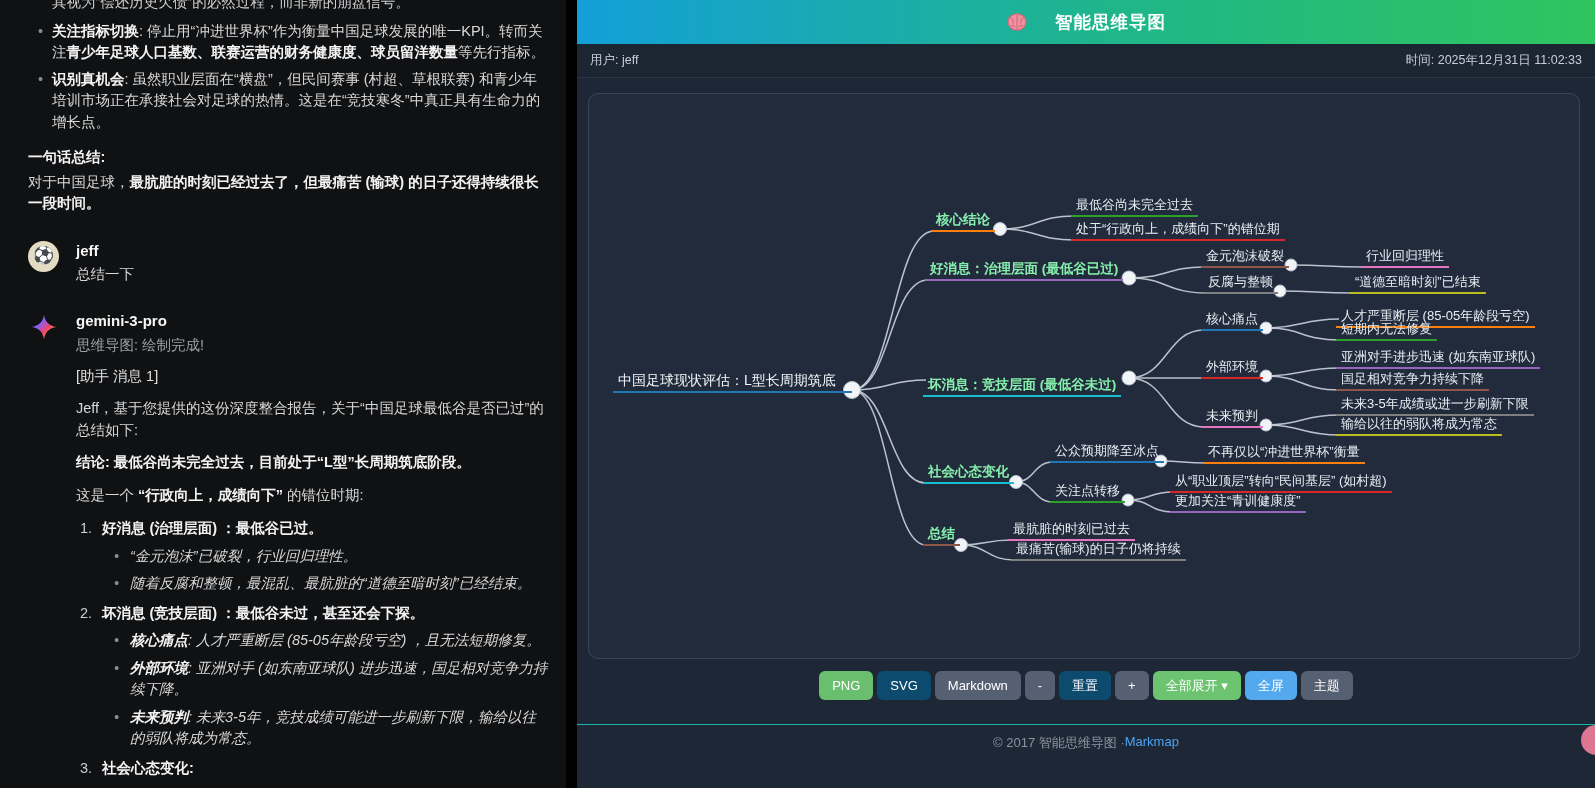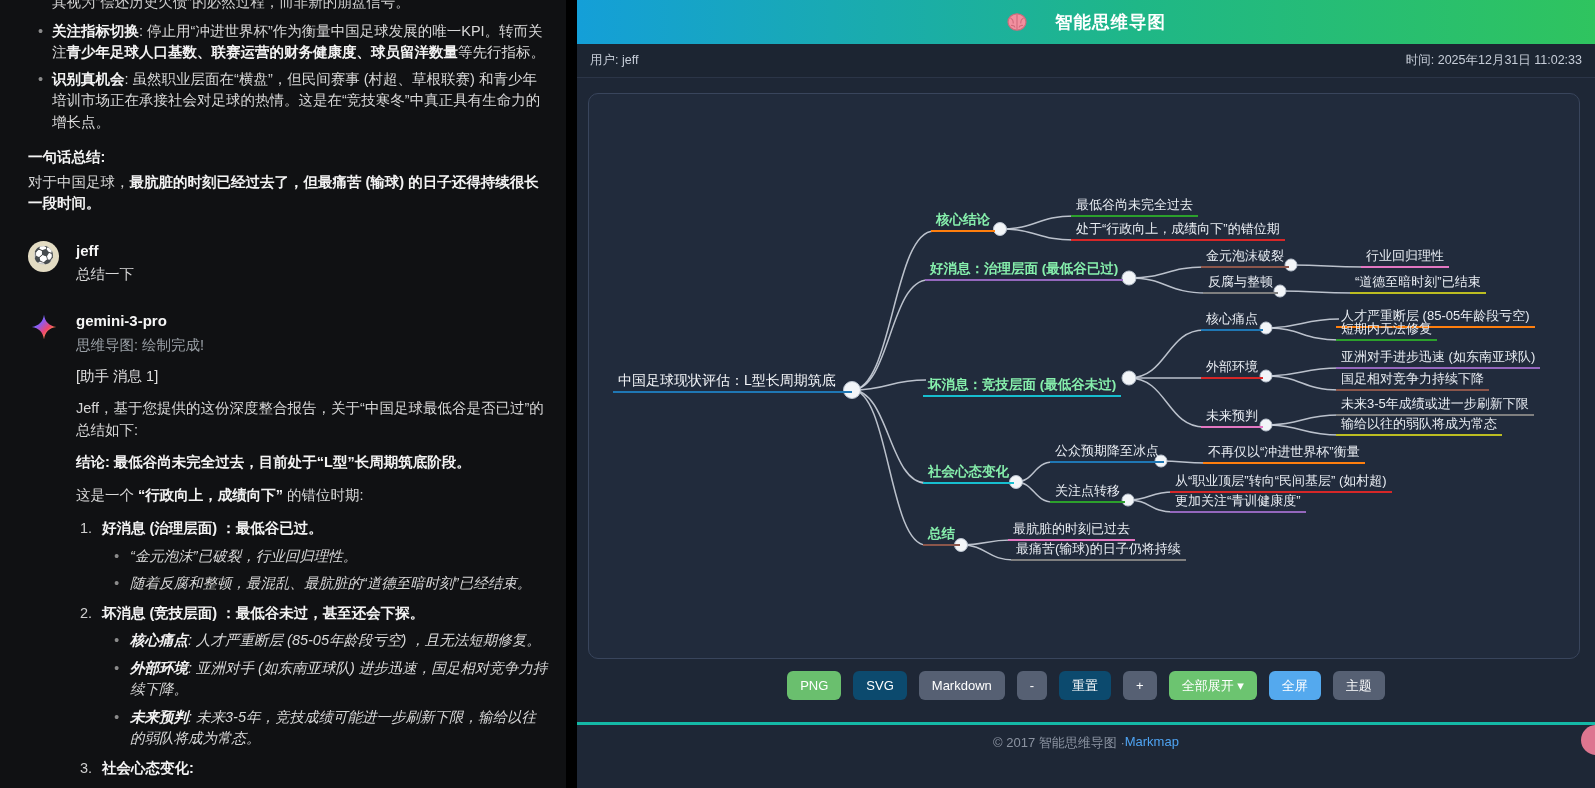--- a/index.html
+++ b/index.html
@@ -48,22 +48,22 @@
     display:flex; align-items:center; justify-content:space-between; padding:0 13px;
     color:#c7ced9; font-size:12.5px; }
   .mm-main { flex:0 0 580px; position:relative; }
   .mm-canvas { position:absolute; left:11px; top:15px; width:992px; height:566px;
     background:#212b3c; border:1px solid #39455c; border-radius:10px; overflow:hidden; }
   .mm-canvas svg.links { position:absolute; left:0; top:0; }
   .mnode { position:absolute; white-space:nowrap; font-size:13px; line-height:17px;
     color:#e9edf3; padding:1px 5px 2px; border-bottom:2px solid #888; cursor:pointer; }
   .mnode.b1 { font-weight:bold; font-size:13.5px; color:#86efac; }
   .mnode.root { font-size:14px; width:239px; color:#f4f6f9; }
-  .mm-toolbar { height:67px; border-bottom:3px solid #14b8a6; display:flex;
-    align-items:flex-start; justify-content:center; padding-top:13px; gap:12px; }
+  .mm-toolbar { height:67px; border-bottom:1px solid #14b8a6; display:flex;
+    align-items:flex-start; justify-content:center; padding-top:13px; gap:4px; }
   .tbtn { height:29px; border:none; border-radius:6px; padding:0 13px; color:#fff;
     font-size:13px; font-family:inherit; cursor:pointer; }
   .mm-footer { flex:1; display:flex; align-items:flex-start; justify-content:center;
     padding-top:9px; color:#8b93a1; font-size:13px; position:relative; }
   .mm-footer a { color:#4ea3f2; text-decoration:none; cursor:pointer; }
   .float-badge { position:absolute; right:-16px; top:0px; width:30px; height:30px;
     border-radius:50%; background:#dd7690; cursor:pointer; }
 </style>
 </head>
 <body>

